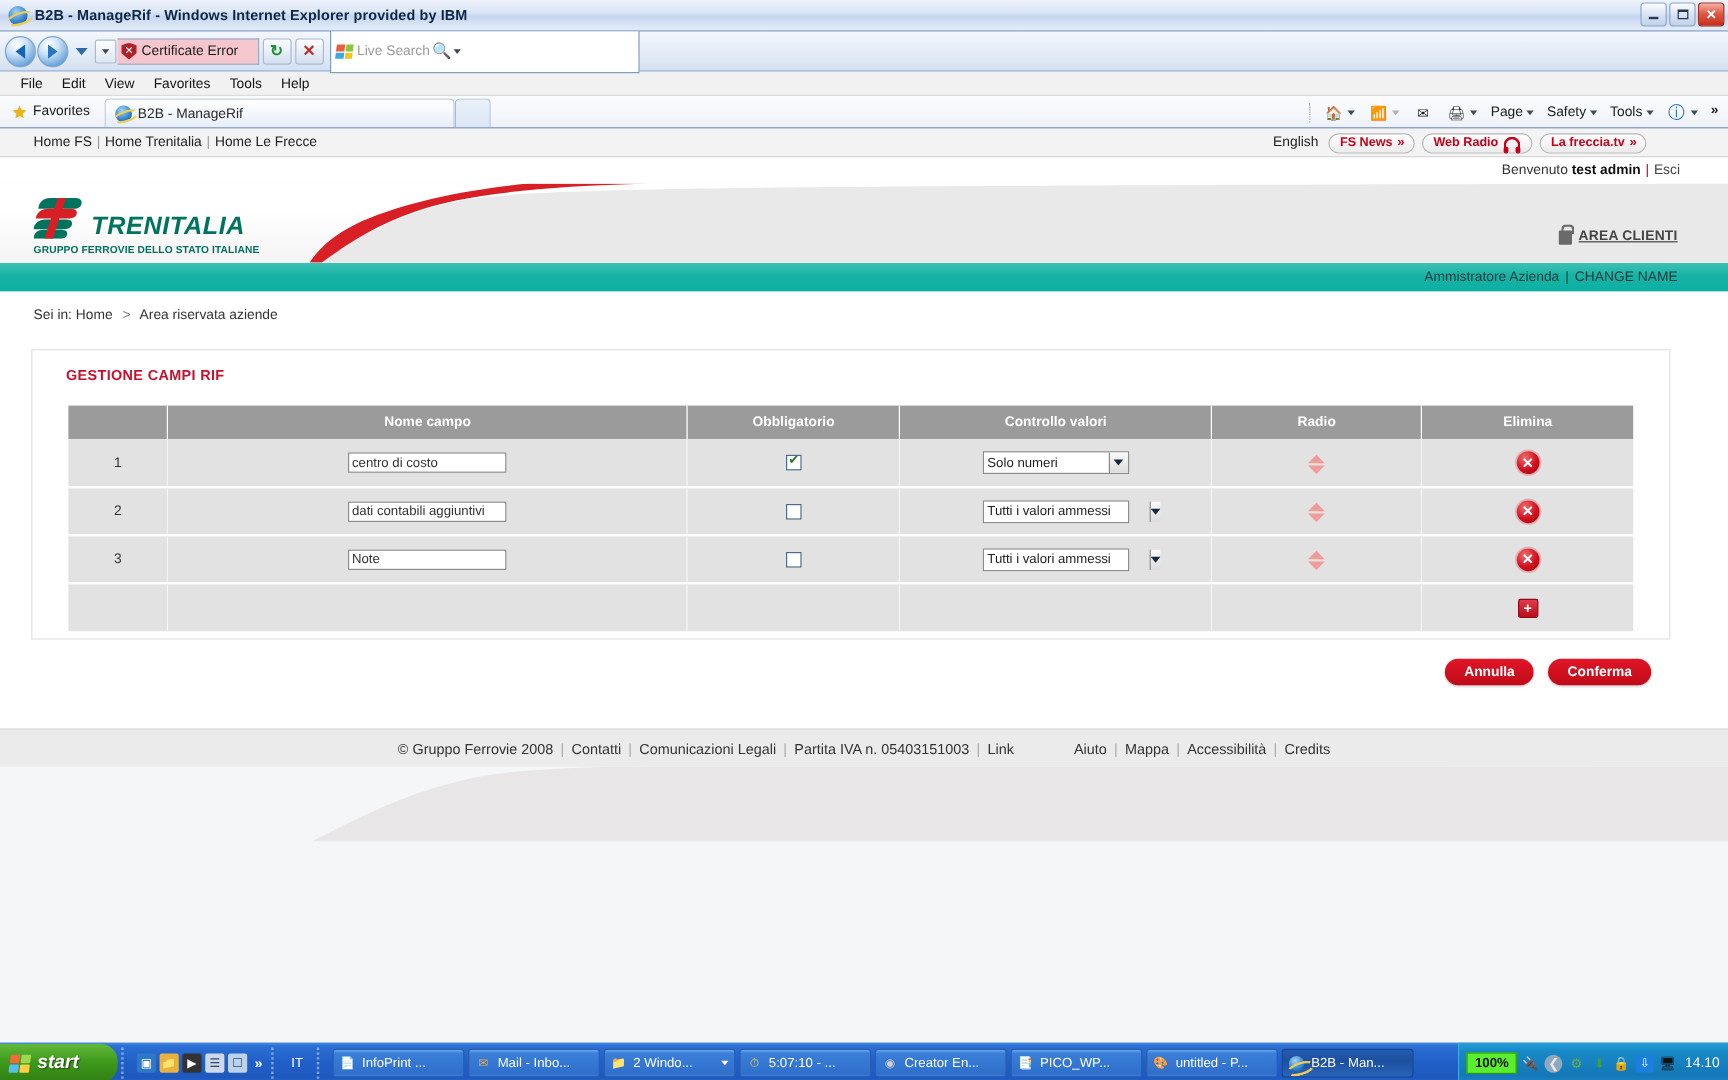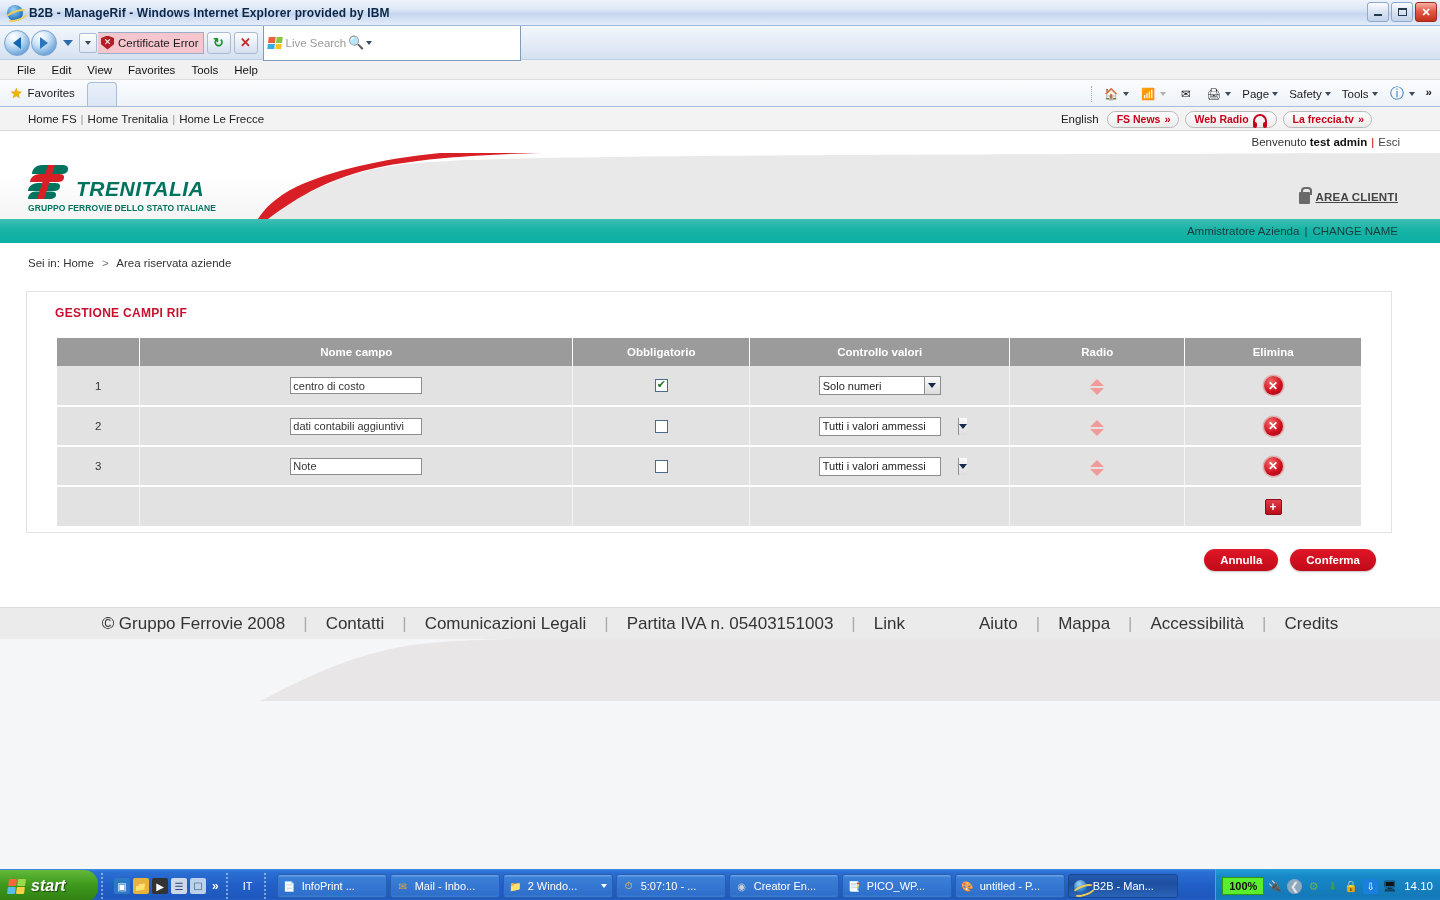--- a/index.html
+++ b/index.html
@@ -100,21 +100,21 @@
   #urlText b { color: #2b2b2b; font-weight: normal; }
   .urlbtn {
     width: 18px; height: 20px; flex: none;
     display: flex; align-items: center; justify-content: center;
     border: 1px solid #a9bbd2; border-radius: 2px;
     background: linear-gradient(to bottom,#fcfdfe,#dde7f4);
     margin-right: 1px;
   }
   .cert-err {
     height: 22px; display: flex; align-items: center; gap: 4px;
-    background: #f6c6cf; padding: 0 4px 0 3px;
+    background: #f6c6cf; padding: 0 16px 0 3px;
     border: 1px solid #9aaec6; border-left: none;
     font-size: 11.5px; color: #1b1b1b; flex: none;
   }
   .shield {
     width: 13px; height: 14px; flex: none;
     background: #b12026;
     clip-path: polygon(50% 0,100% 18%,100% 62%,50% 100%,0 62%,0 18%);
     position: relative;
   }
   .shield::after {
@@ -421,21 +421,21 @@
     color: #fff; font-size: 11.5px; font-weight: bold;
     display: flex; align-items: center; justify-content: center;
     box-shadow: 0 1px 2px rgba(0,0,0,.25);
   }
 
   
   #footer {
     height: 32px; background: #ebebeb;
     border-top: 1px solid #dcdcdc;
     display: flex; align-items: center; justify-content: center;
-    gap: 12px; font-size: 17px; color: #333;
+    gap: 0; font-size: 12px; color: #333;
     position: relative;
   }
   #footer .fl { padding: 0 6px; }
   #footer .bar { color: #aaa; }
   #footer .spacer { width: 38px; }
 
   #bottomArt { position: absolute; left: 0; top: 0; width: 1440px; height: 170px; }
 
   
   #taskbar {
@@ -561,20 +561,24 @@
   <span class="mi">Tools</span>
   <span class="mi">Help</span>
 </div>
 
 <div id="favbar">
   <div id="favBtn">
     <span class="star">★</span>
     <span>Favorites</span>
   </div>
   <div id="tabstrip">
+    <div class="tab">
+      <span class="ie-glyph sm"></span>
+      <span>B2B - ManageRif</span>
+    </div>
     <div class="tab newtab"></div>
   </div>
   <div id="ie-cmdbar">
     <span class="grip"></span>
     <span class="cmd">
       <span class="icn">🏠</span>
         <span class="caret-sm"></span>
     </span>
     <span class="cmd">
       <span class="icn" style="color:#8b8b8b;">📶</span>

